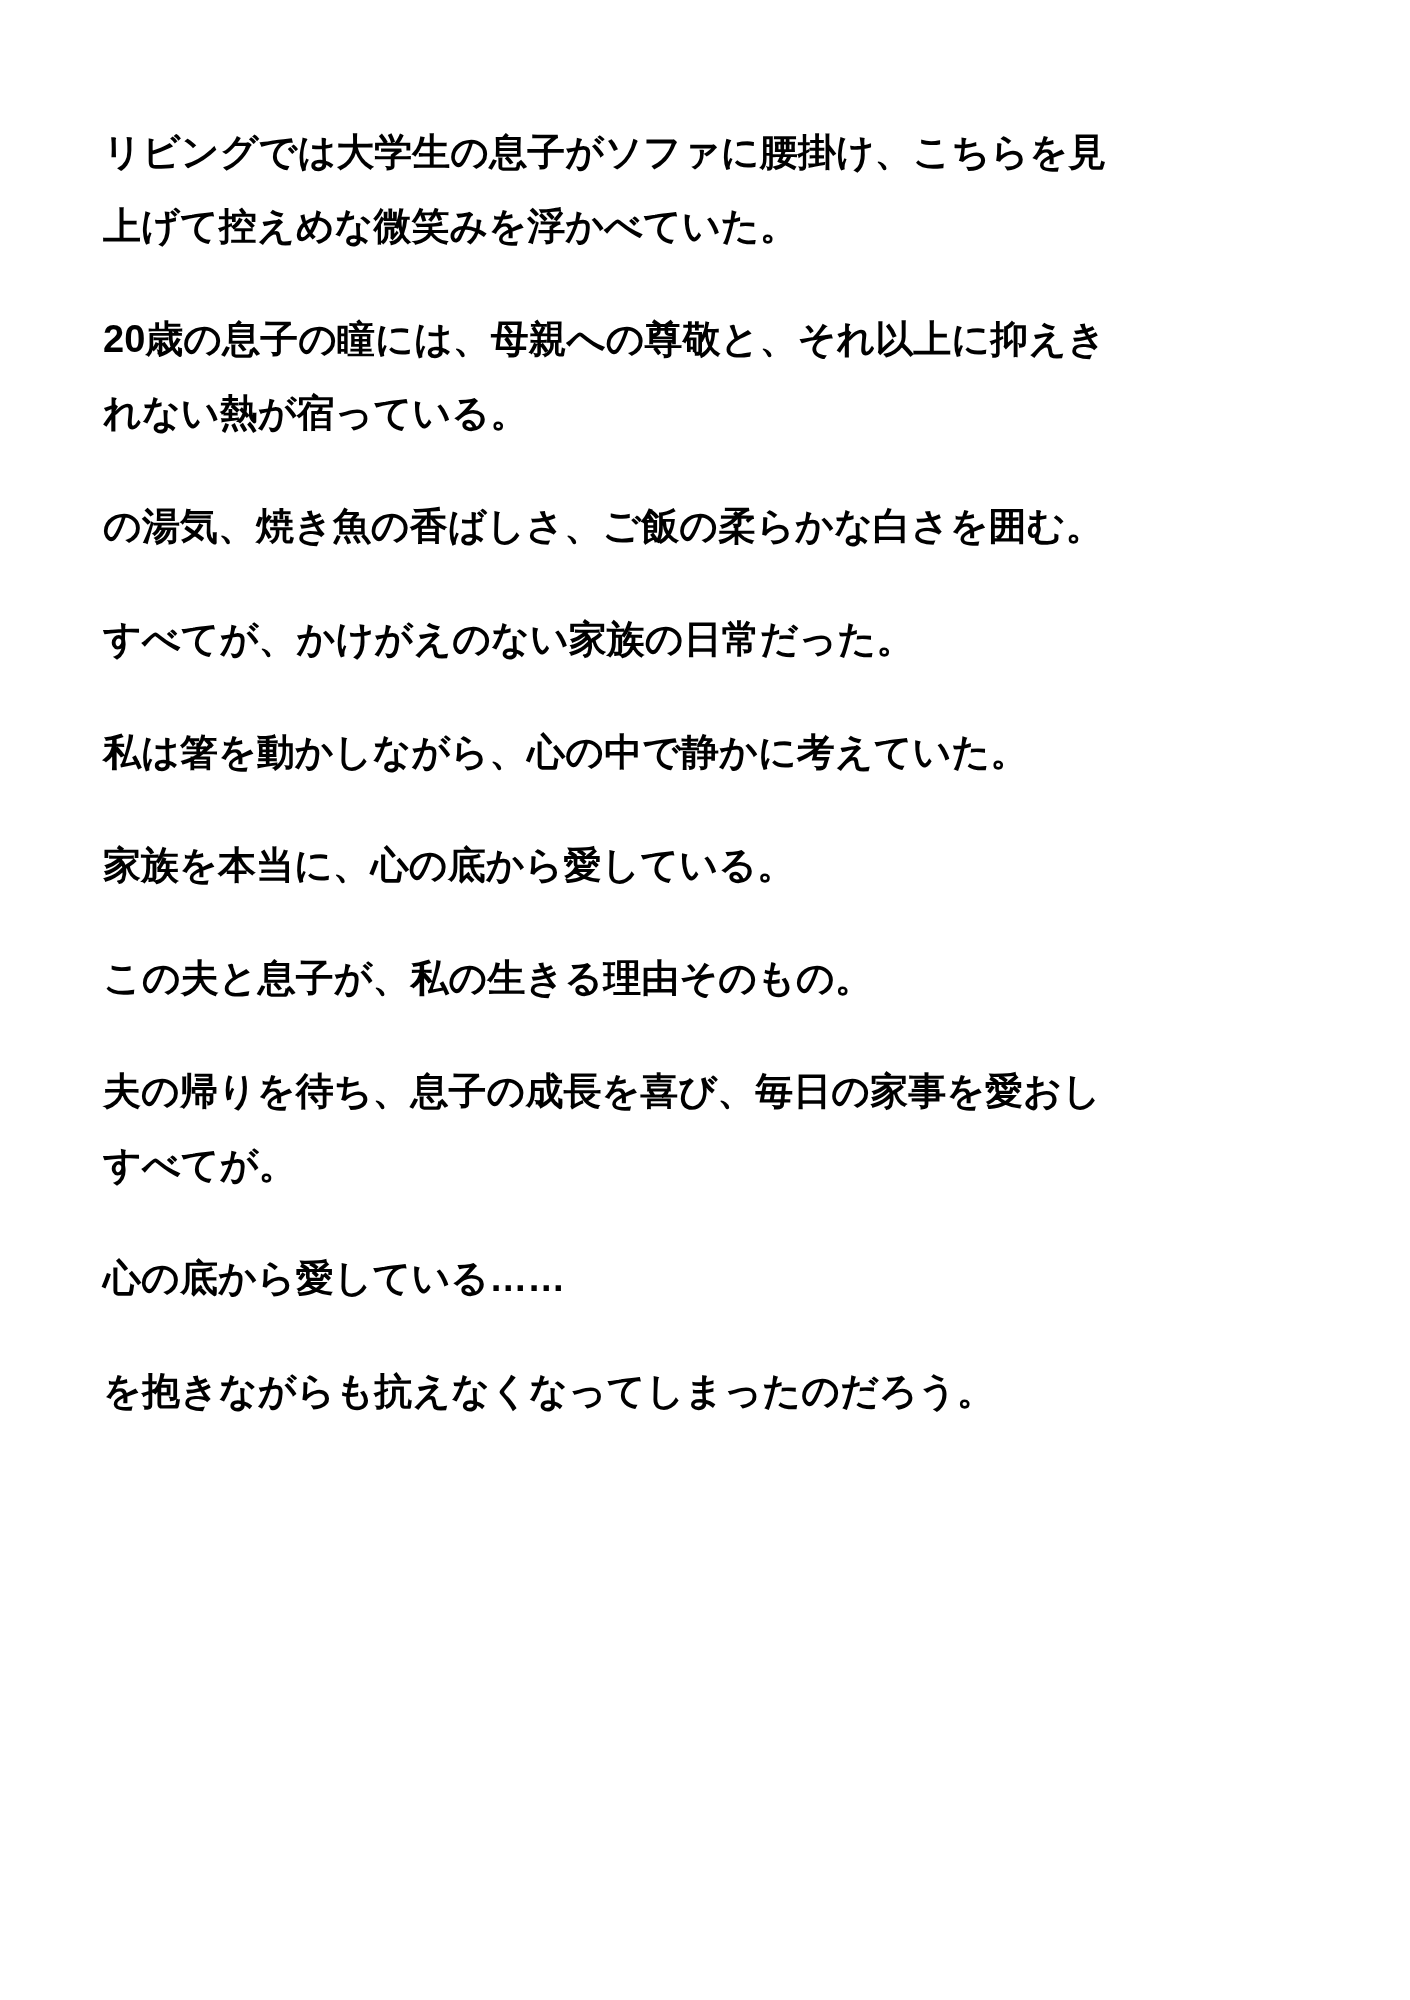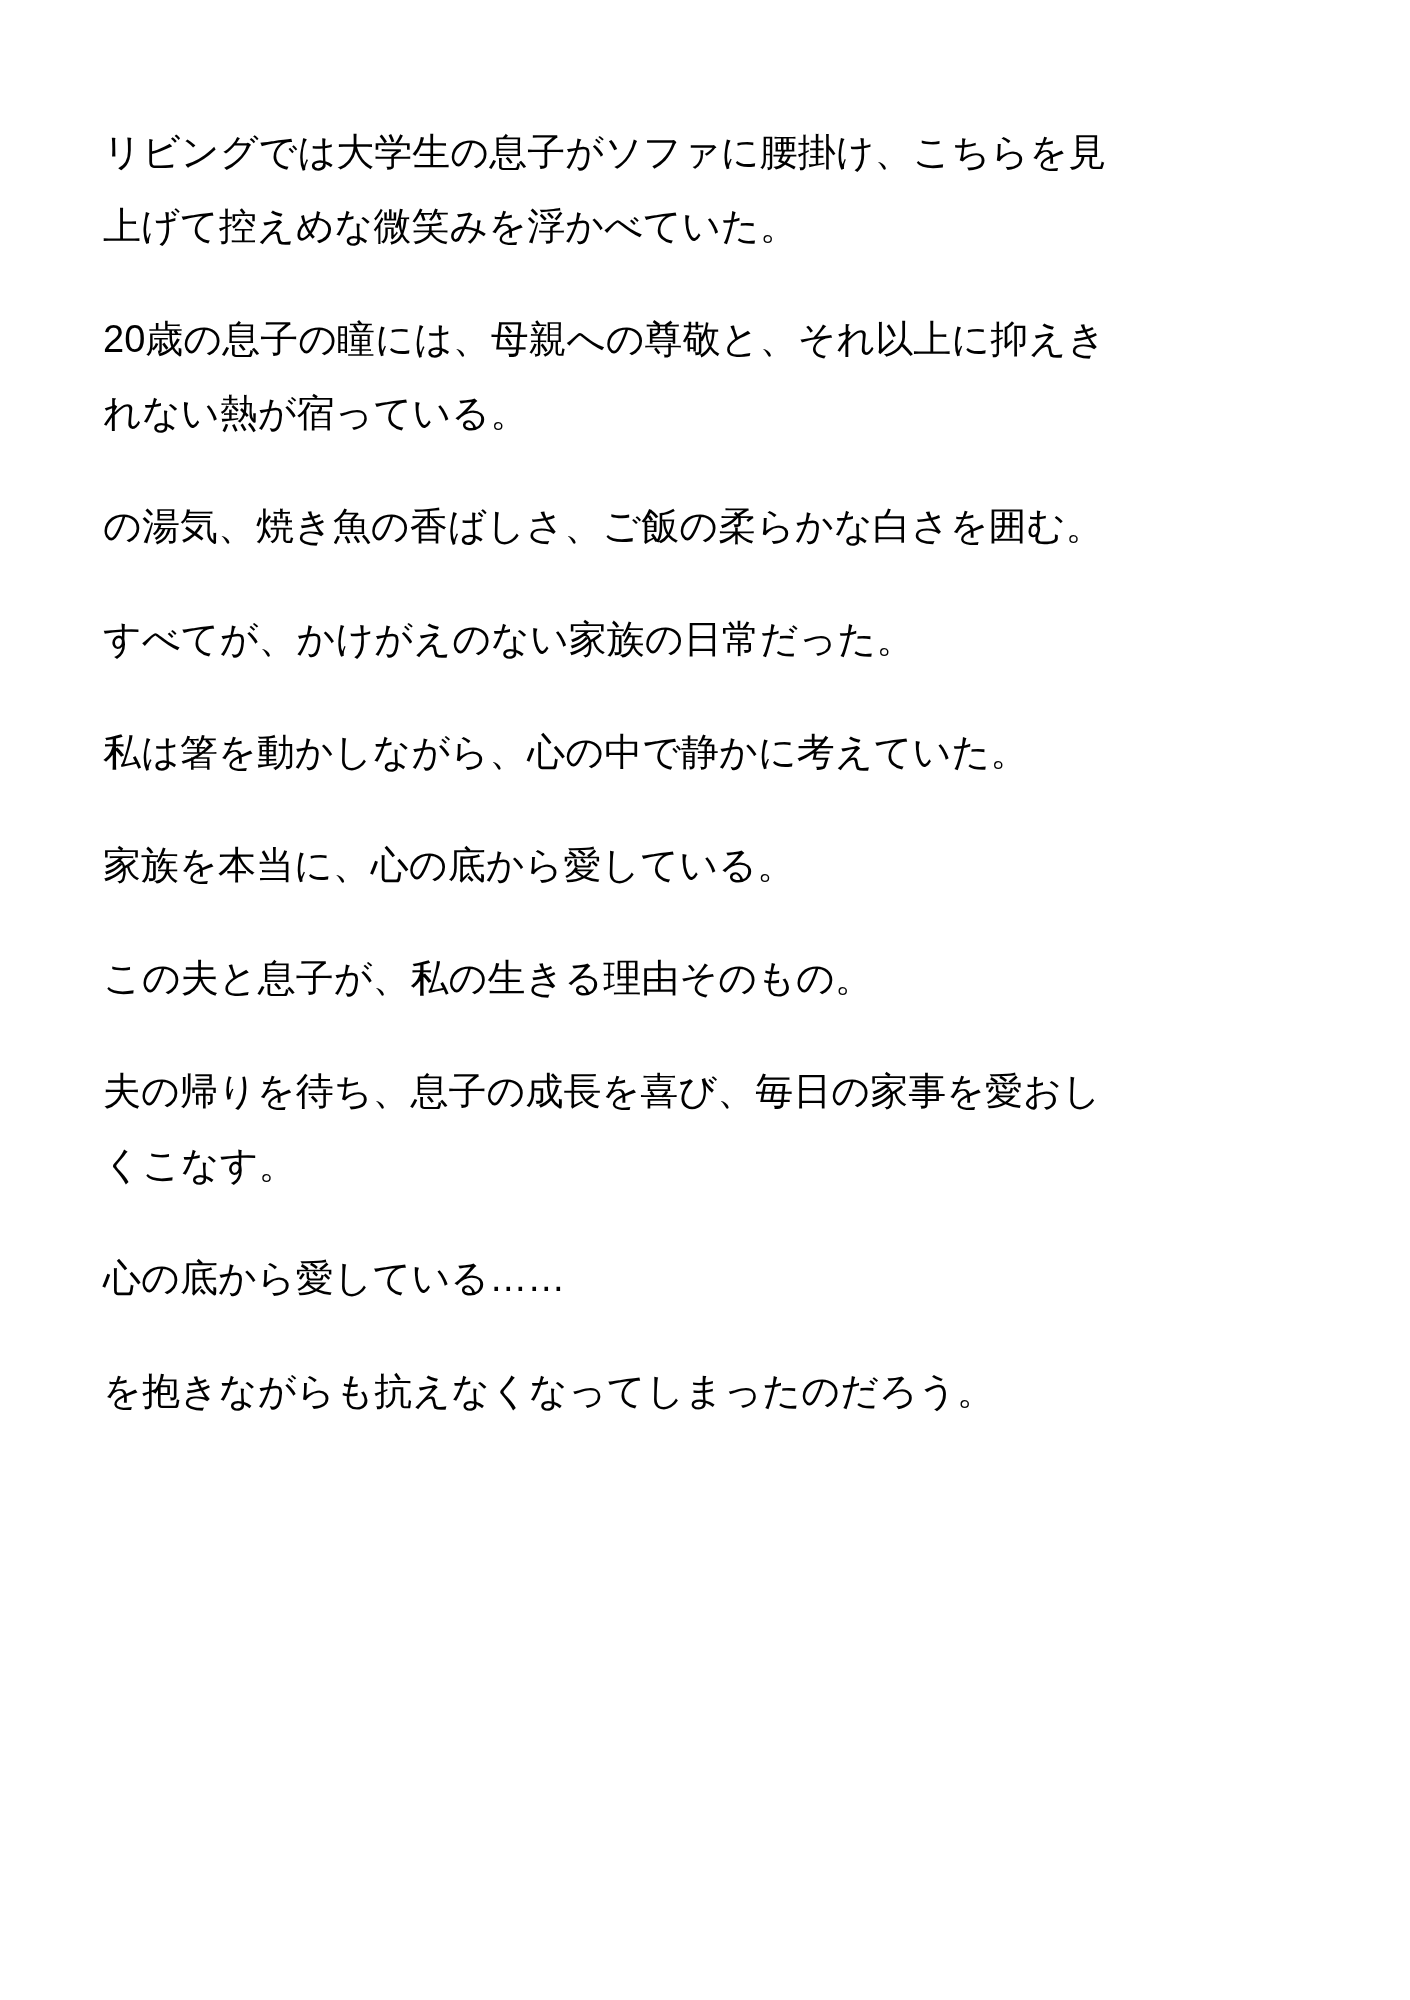--- a/index.html
+++ b/index.html
@@ -21,21 +21,21 @@
     background: #ffffff;
   }
   .text-content {
     width: 1020px;
   }
   p.para {
     margin: 0 0 39px 0;
     padding: 0;
     font-size: 38px;
     line-height: 74px;
-    font-weight: 400;
+    font-weight: 700;
     color: #000000;
     letter-spacing: 0;
   }
   p.para .line {
     display: block;
     white-space: nowrap;
   }
 </style>
 </head>
 <body>
@@ -60,21 +60,21 @@
         <span class="line">私は箸を動かしながら、心の中で静かに考えていた。</span>
       </p>
       <p class="para">
         <span class="line">家族を本当に、心の底から愛している。</span>
       </p>
       <p class="para">
         <span class="line">この夫と息子が、私の生きる理由そのもの。</span>
       </p>
       <p class="para">
         <span class="line">夫の帰りを待ち、息子の成長を喜び、毎日の家事を愛おし</span>
-        <span class="line">くこなす。</span>
+        <span class="line">すべてが。</span>
       </p>
       <p class="para">
         <span class="line">心の底から愛している……</span>
       </p>
       <p class="para">
         <span class="line">を抱きながらも抗えなくなってしまったのだろう。</span>
       </p>
     </article>
 </main>
 

